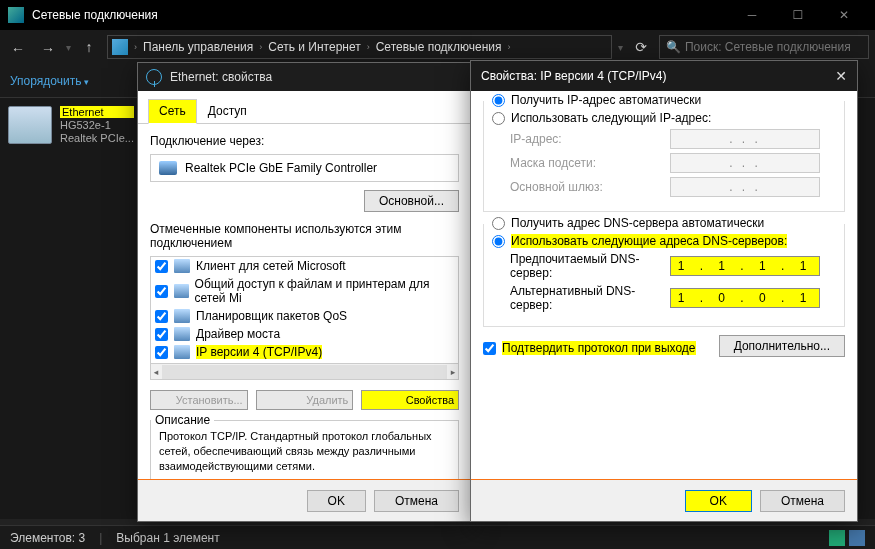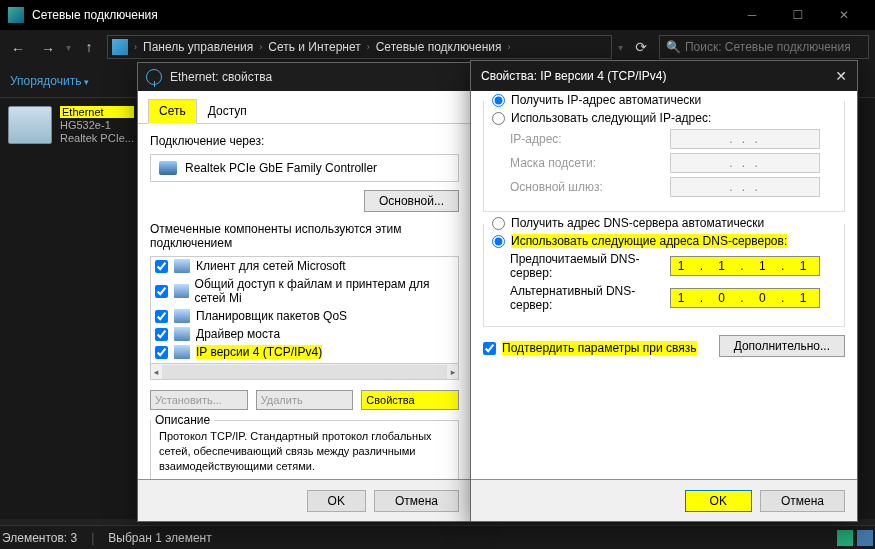--- a/index.html
+++ b/index.html
@@ -18,21 +18,21 @@
 .searchbox{width:210px;background:#1a1a1a;border:1px solid #444;height:24px;display:flex;align-items:center;padding:0 6px;color:#777}
 .toolbar{background:#1a1a1a;height:34px;display:flex;align-items:center;padding:0 10px;border-bottom:1px solid #333}
 .toolbar .org{color:#4aa3df;font-size:12px}
 .toolbar .org::after{content:' ▾';font-size:9px}
 .content{background:#181818;height:421px;padding:8px;position:relative}
 .adapter{display:flex;gap:8px;width:130px}
 .adapter .aicon{width:44px;height:38px;background:linear-gradient(#cde,#9bc);border:1px solid #789;border-radius:2px}
 .adapter .info{display:flex;flex-direction:column;gap:1px}
 .adapter .hl{background:#ff0;color:#000;padding:0 2px;font-size:11px}
 .adapter .sub{color:#aaa;font-size:11px}
-.status{position:absolute;bottom:0;left:0;right:0;background:#1a1a1a;height:24px;display:flex;align-items:center;padding:0 2px;gap:14px;color:#ccc;font-size:11px;border-top:1px solid #333}
+.status{position:absolute;bottom:0;left:0;right:0;background:#1a1a1a;height:24px;display:flex;align-items:center;padding:0 10px;gap:14px;color:#ccc;font-size:11px;border-top:1px solid #333}
 .status .sep2{color:#555}
 .status .right{margin-left:auto;display:flex;gap:4px}
 .status .sicon{width:16px;height:16px;background:#3a6}
 .dialog{position:absolute;background:#fff;border:1px solid #666;box-shadow:0 6px 24px rgba(0,0,0,.5)}
 .dlg1{left:137px;top:62px;width:335px;height:460px}
 .dlg1 .dtb{background:#1d1d1d;height:28px;display:flex;align-items:center;padding:0 8px;color:#ddd;gap:8px}
 .dlg1 .dtb .dicon{width:16px;height:16px;border:1.5px solid #4ad;border-radius:50%;position:relative}
 .dlg1 .dtb .dicon::after{content:'';position:absolute;width:1px;height:6px;background:#4ad;bottom:-3px;left:7px}
 .tabs{display:flex;padding:8px 10px 0;border-bottom:1px solid #ccc}
 .tab{padding:4px 10px;border:1px solid transparent;font-size:12px;cursor:pointer}
@@ -48,21 +48,21 @@
 .rightbtn{display:flex;justify-content:flex-end;margin-bottom:10px}
 .complist{border:1px solid #ccc;height:124px;overflow:hidden;position:relative}
 .comprow{display:flex;align-items:center;gap:6px;padding:2px 4px;font-size:12px}
 .comprow input{margin:0}
 .comprow .ci{width:16px;height:14px;background:linear-gradient(#bdf,#58b);border-radius:1px}
 .comprow.hl span{background:#ff0}
 .scrollh{position:absolute;bottom:0;left:0;right:0;height:16px;background:#f0f0f0;border-top:1px solid #ccc;display:flex;align-items:center}
 .scrollh .sb{width:10px;text-align:center;color:#666;font-size:9px}
 .scrollh .tr{flex:1;background:#e0e0e0;height:14px;margin:0 1px}
 .btnrow{display:flex;gap:8px;margin:10px 0}
-.btnrow .btn{flex:1;text-align:left;font-size:11px;padding:3px 4px}
+.btnrow .btn{flex:1;text-align:right;font-size:11px;padding:3px 4px}
 .btnrow .btn.dis{color:#999}
 .group{border:1px solid #ccc;padding:8px;position:relative;margin-top:6px}
 .group .gt{position:absolute;top:-8px;left:0;background:#fff;padding:0 4px;font-size:12px}
 .group .desc{font-size:11px;line-height:1.35}
 .dlgfoot{position:absolute;bottom:0;left:0;right:0;height:42px;background:#f0f0f0;border-top:1px solid #f97316;display:flex;align-items:center;justify-content:flex-end;gap:8px;padding:0 12px}
 .dlg2{left:470px;top:60px;width:388px;height:462px}
 .dlg2 .dtb{background:#1b1b1b;height:30px;display:flex;align-items:center;padding:0 10px;color:#fff;justify-content:space-between}
 .dlg2 .dtb .cx{font-size:14px;cursor:pointer;color:#ddd}
 .dlg2 .tabs{padding:8px 10px 0}
 .intro{font-size:11.5px;line-height:1.35;margin:10px 0 14px}
@@ -253,21 +253,21 @@
           <span class="il">Предпочитаемый DNS-сервер:</span>
           <div class="iv hl">1 . 1 . 1 . 1</div>
         </div>
       <div class="iprow act">
           <span class="il">Альтернативный DNS-сервер:</span>
           <div class="iv hl">1 . 0 . 0 . 1</div>
         </div>
     </div>
     <div class="checkhl">
         <input type="checkbox" checked="" style="">
-        <label>Подтвердить параметры при связь</label>
+        <label>Подтвердить протокол при выходе</label>
       </div>
     <div class="advrow">
         <button class="btn">Дополнительно...</button>
       </div>
   </div>
   <div class="dlgfoot">
     <button class="btn hl">OK</button>
     <button class="btn2">Отмена</button>
   </div>
 </div>

